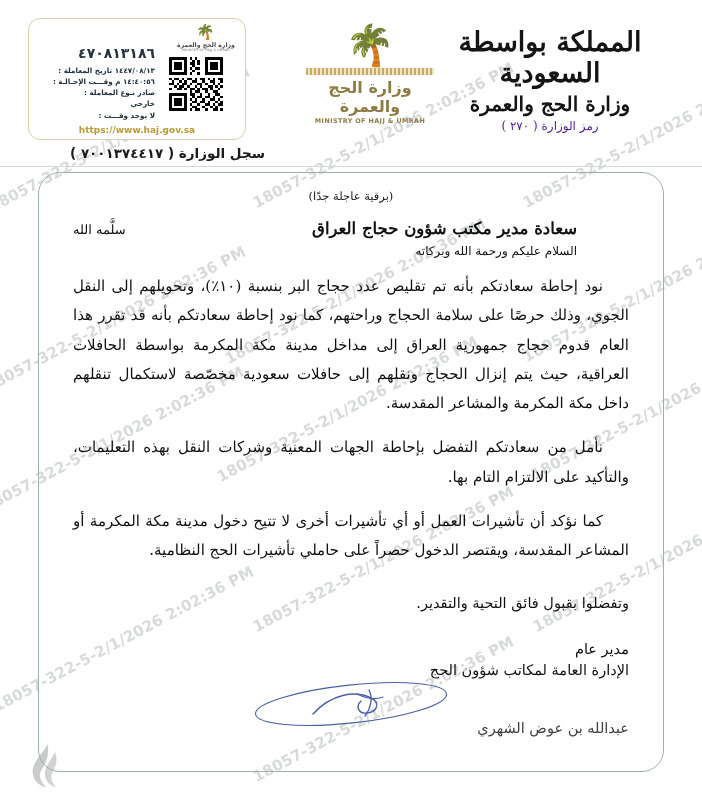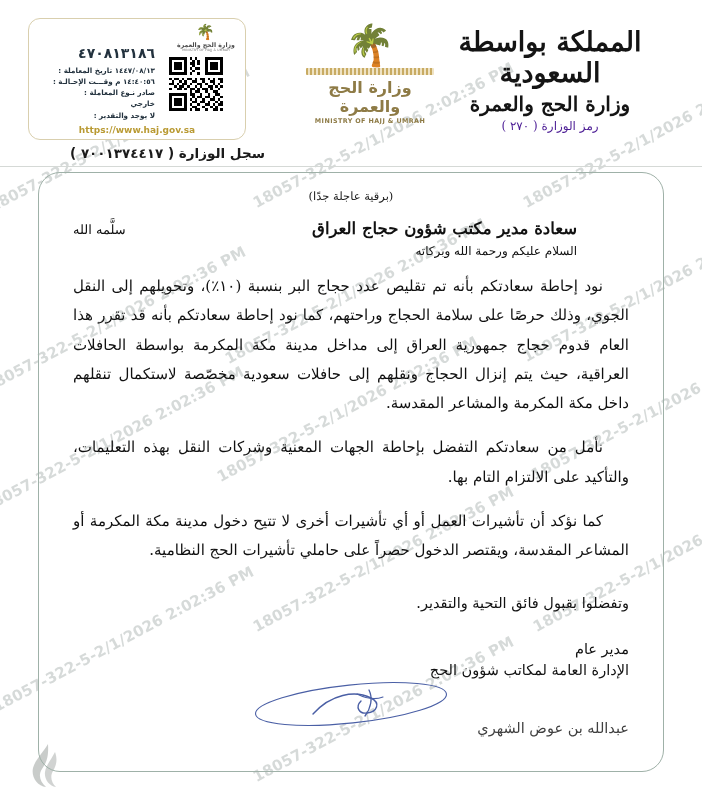--- a/index.html
+++ b/index.html
@@ -457,21 +457,21 @@
         <span>١٤:٤٠:٥٦ م</span>
         <span>وقـــت الإحـالـة :</span>
       </div>
       <div class="stamp-line">
         <span>صادر</span>
         <span>نـوع المعاملة :</span>
       </div>
       <div class="stamp-line">خارجي</div>
       <div class="stamp-line">
         <span>لا يوجد</span>
-        <span>والتقدير :</span>
+        <span>وقـــت :</span>
       </div>
     </div>
 
     <div class="stamp-url">https://www.haj.gov.sa</div>
   </div>
 
   <div class="registry-line">سجل الوزارة ( ٧٠٠١٣٧٤٤١٧ )</div>
 
   <div class="ministry-logo">
     <div class="palm-emblem">🌴</div>

